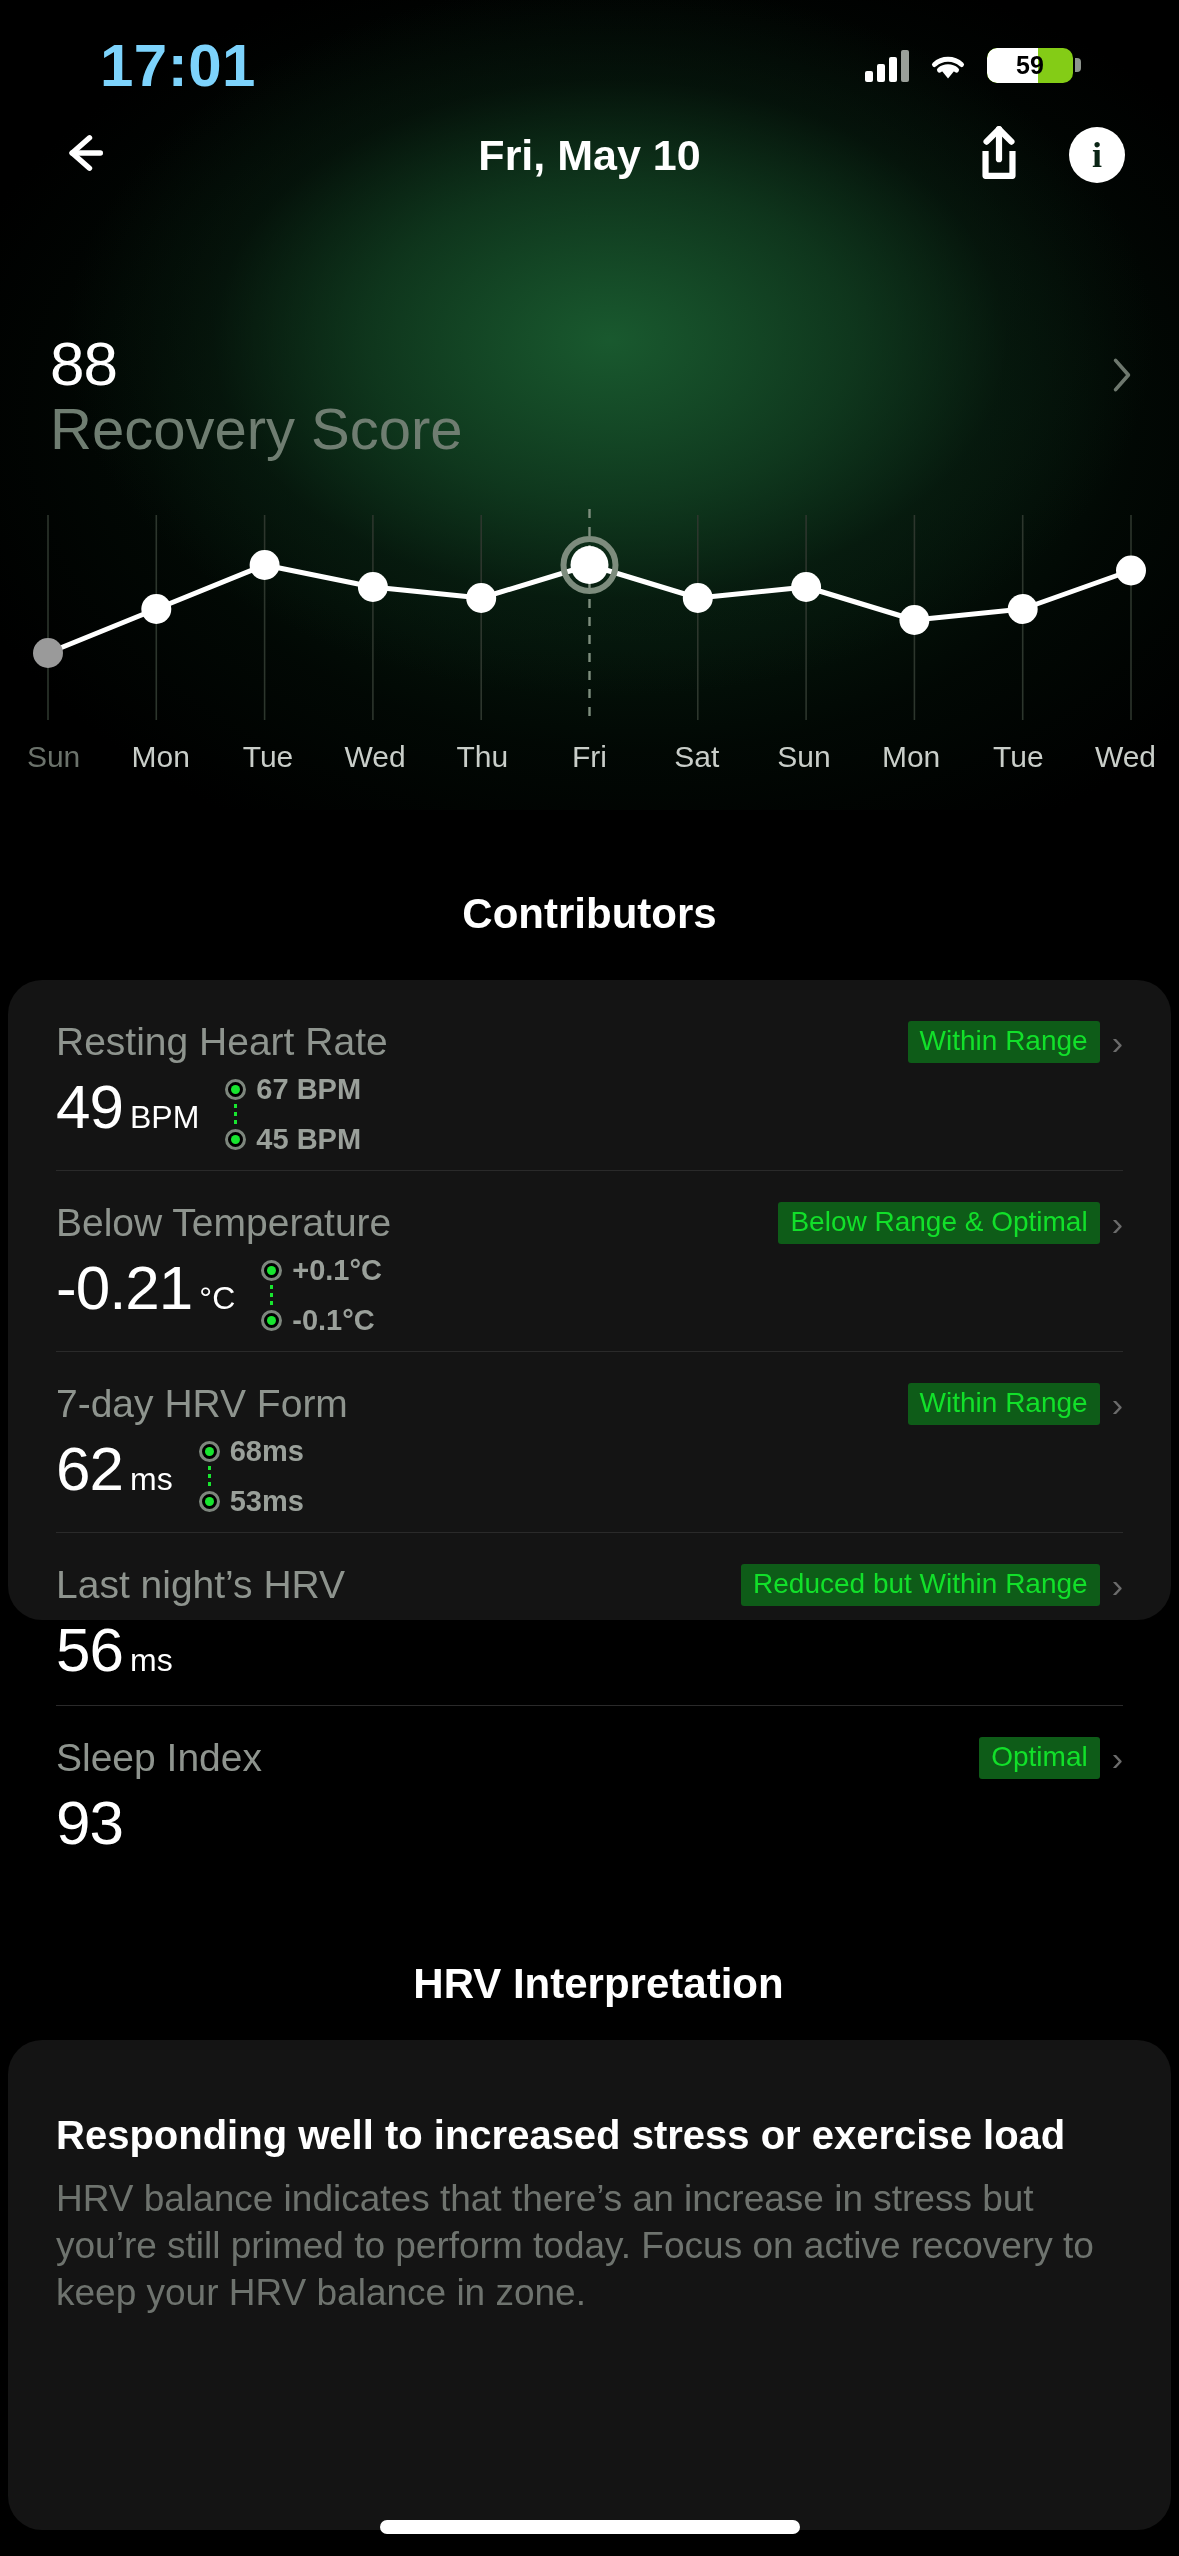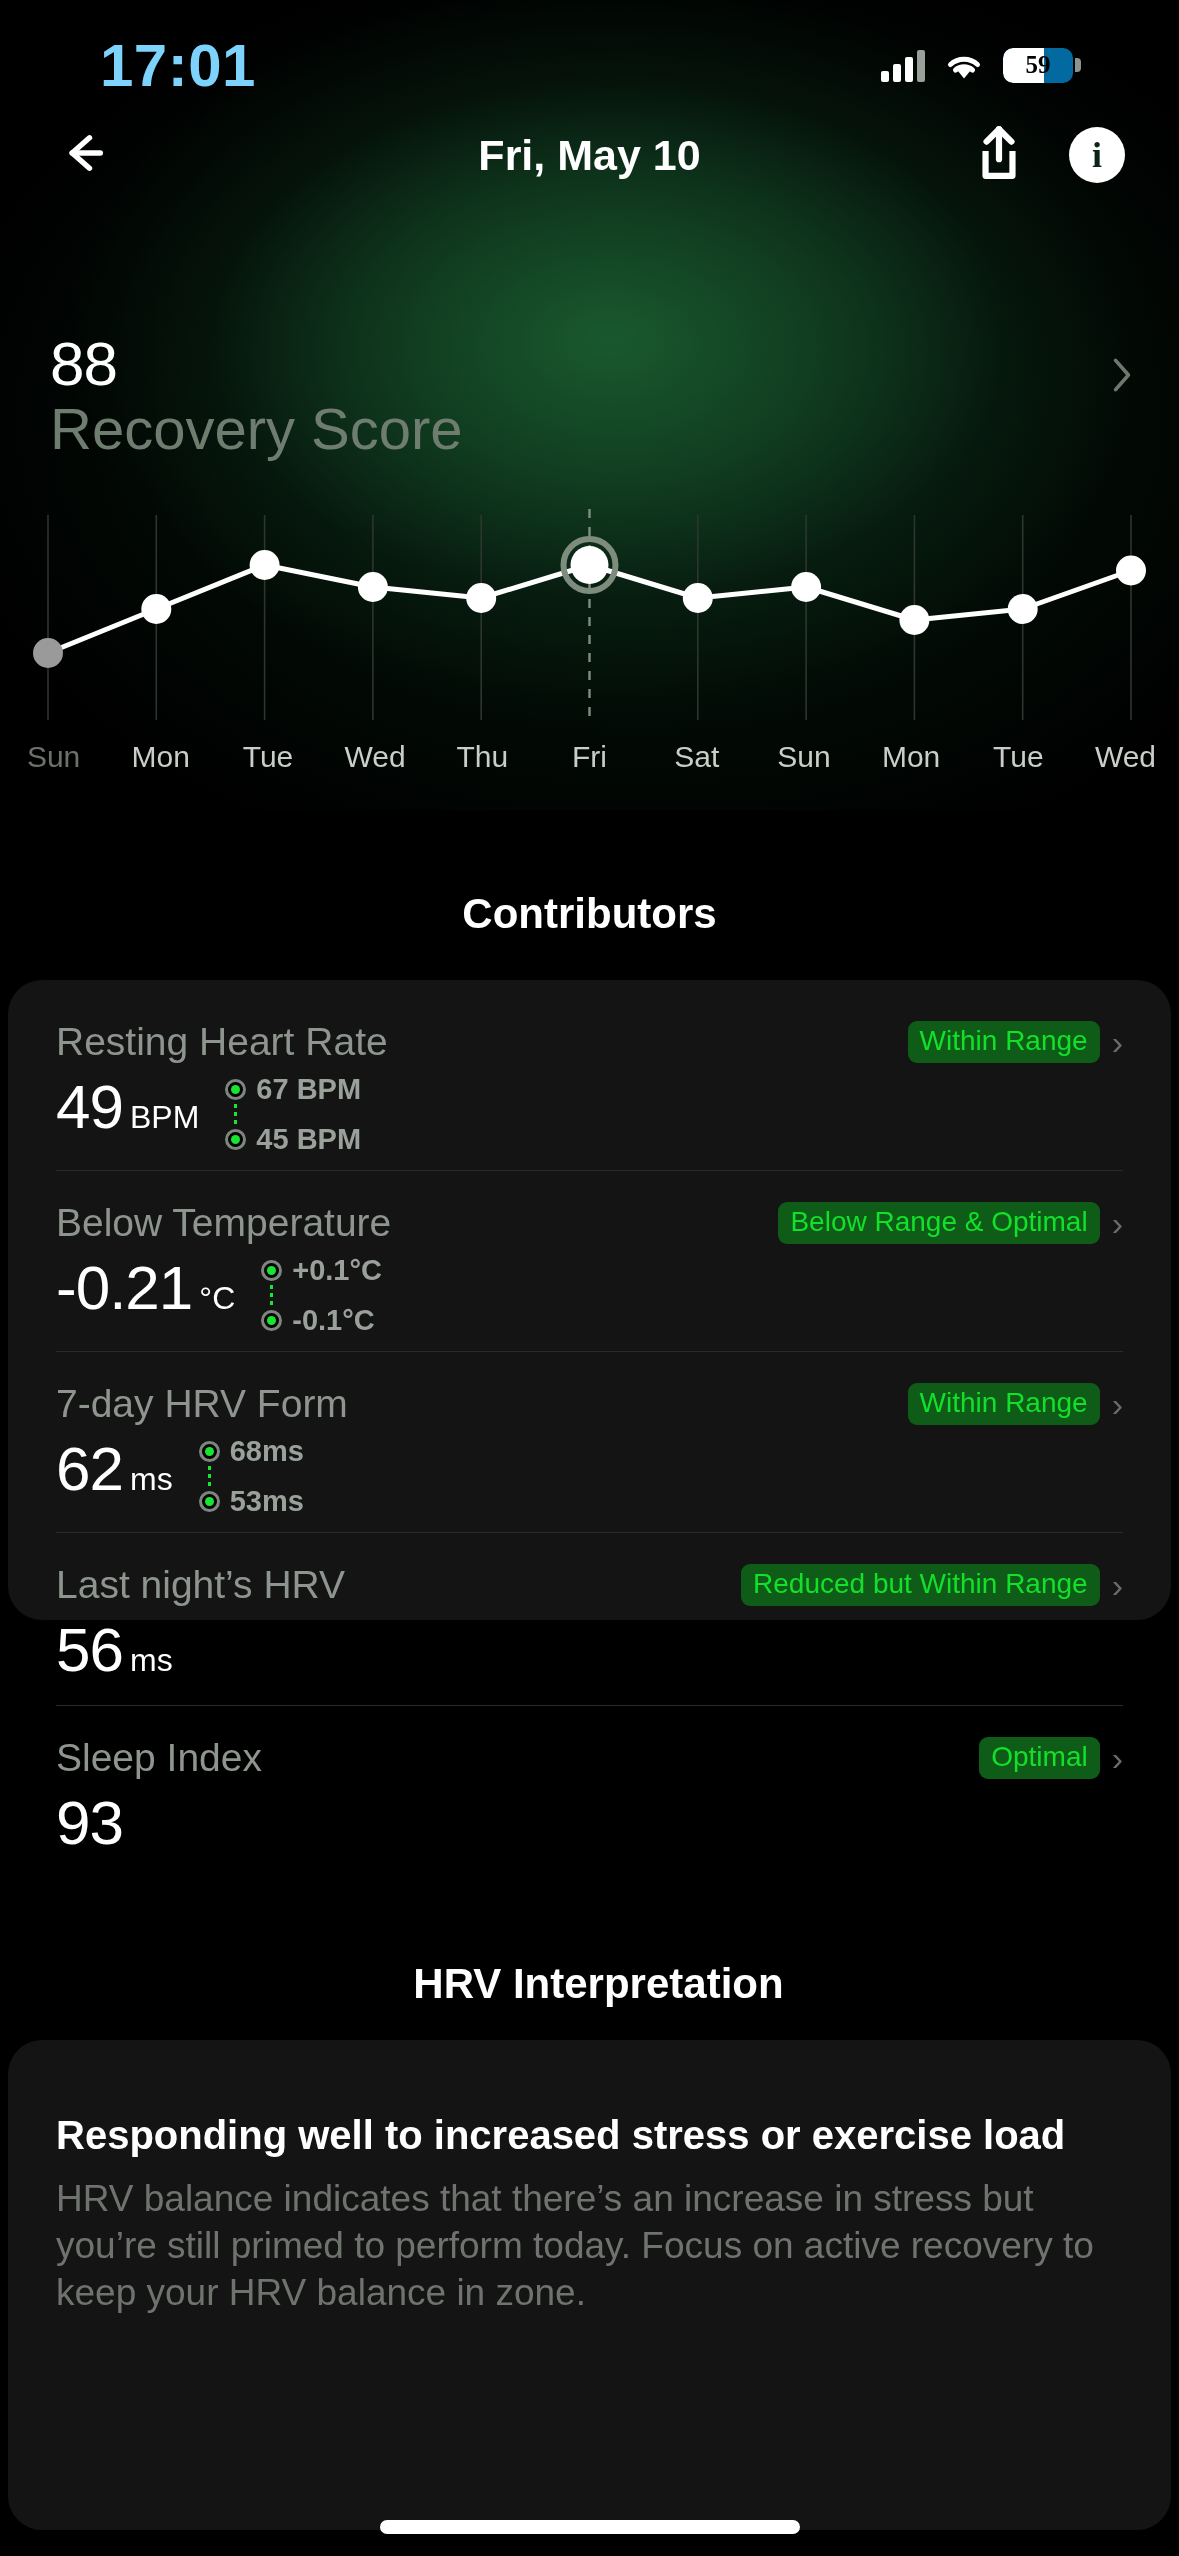--- a/index.html
+++ b/index.html
@@ -37,22 +37,22 @@
   }
   .sb-right { display:flex; align-items:center; gap:18px; }
   .sb-bars { display:flex; align-items:flex-end; gap:4px; height:34px; }
   .sb-bars i { display:block; width:8px; background:#fff; border-radius:2px; }
   .sb-bars i:nth-child(1){height:11px;}
   .sb-bars i:nth-child(2){height:18px;}
   .sb-bars i:nth-child(3){height:25px;}
   .sb-bars i:nth-child(4){height:32px;background:#9aa09a;}
   .sb-wifi { width:42px; height:32px; position:relative; }
   .sb-batt {
-    position:relative; width:70px; height:35px; border-radius:10px;
-    background:#0369a1; overflow:hidden;font-family:Liberation Serif, serif;
+    position:relative; width:86px; height:35px; border-radius:10px;
+    background:#84cc16; overflow:hidden;
   }
   .sb-batt .fill {
     position:absolute; left:0; top:0; bottom:0; width:59%; background:#fff;
     border-radius:10px 0 0 10px;
   }
   .sb-batt .num {
     position:absolute; inset:0; display:flex; align-items:center; justify-content:center;
     font-size:25px; font-weight:700; color:#000; z-index:2;
   }
   .sb-batt-cap {
@@ -125,21 +125,21 @@
 
   .row { position:relative; padding:0 48px; }
   .row-head {
     display:flex; align-items:center; justify-content:space-between;
     height:56px;
   }
   .row-name { color:#8e948e; font-size:39px; font-weight:400; }
   .row-right { display:flex; align-items:center; gap:12px; }
   .badge {
     background:#0e5c18; color:#12e02a; font-size:28px; font-weight:400;
-    padding:6px 12px 8px; border-radius:9px; line-height:1; white-space:nowrap;
+    padding:6px 12px 8px; border-radius:3px; line-height:1; white-space:nowrap;
   }
   .chev-small { color:#6b6b6b; font-size:34px; line-height:1; }
 
   .row-body { display:flex; align-items:flex-start; margin-top:6px; }
   .metric { display:flex; align-items:baseline; }
   .metric-value { color:#fff; font-size:62px; font-weight:400; line-height:62px; letter-spacing:-1px;}
   .metric-unit { color:#fff; font-size:32px; font-weight:400; margin-left:7px; }
   .range {
     margin-left:26px; margin-top:-2px;
     display:flex; flex-direction:column; gap:0;

